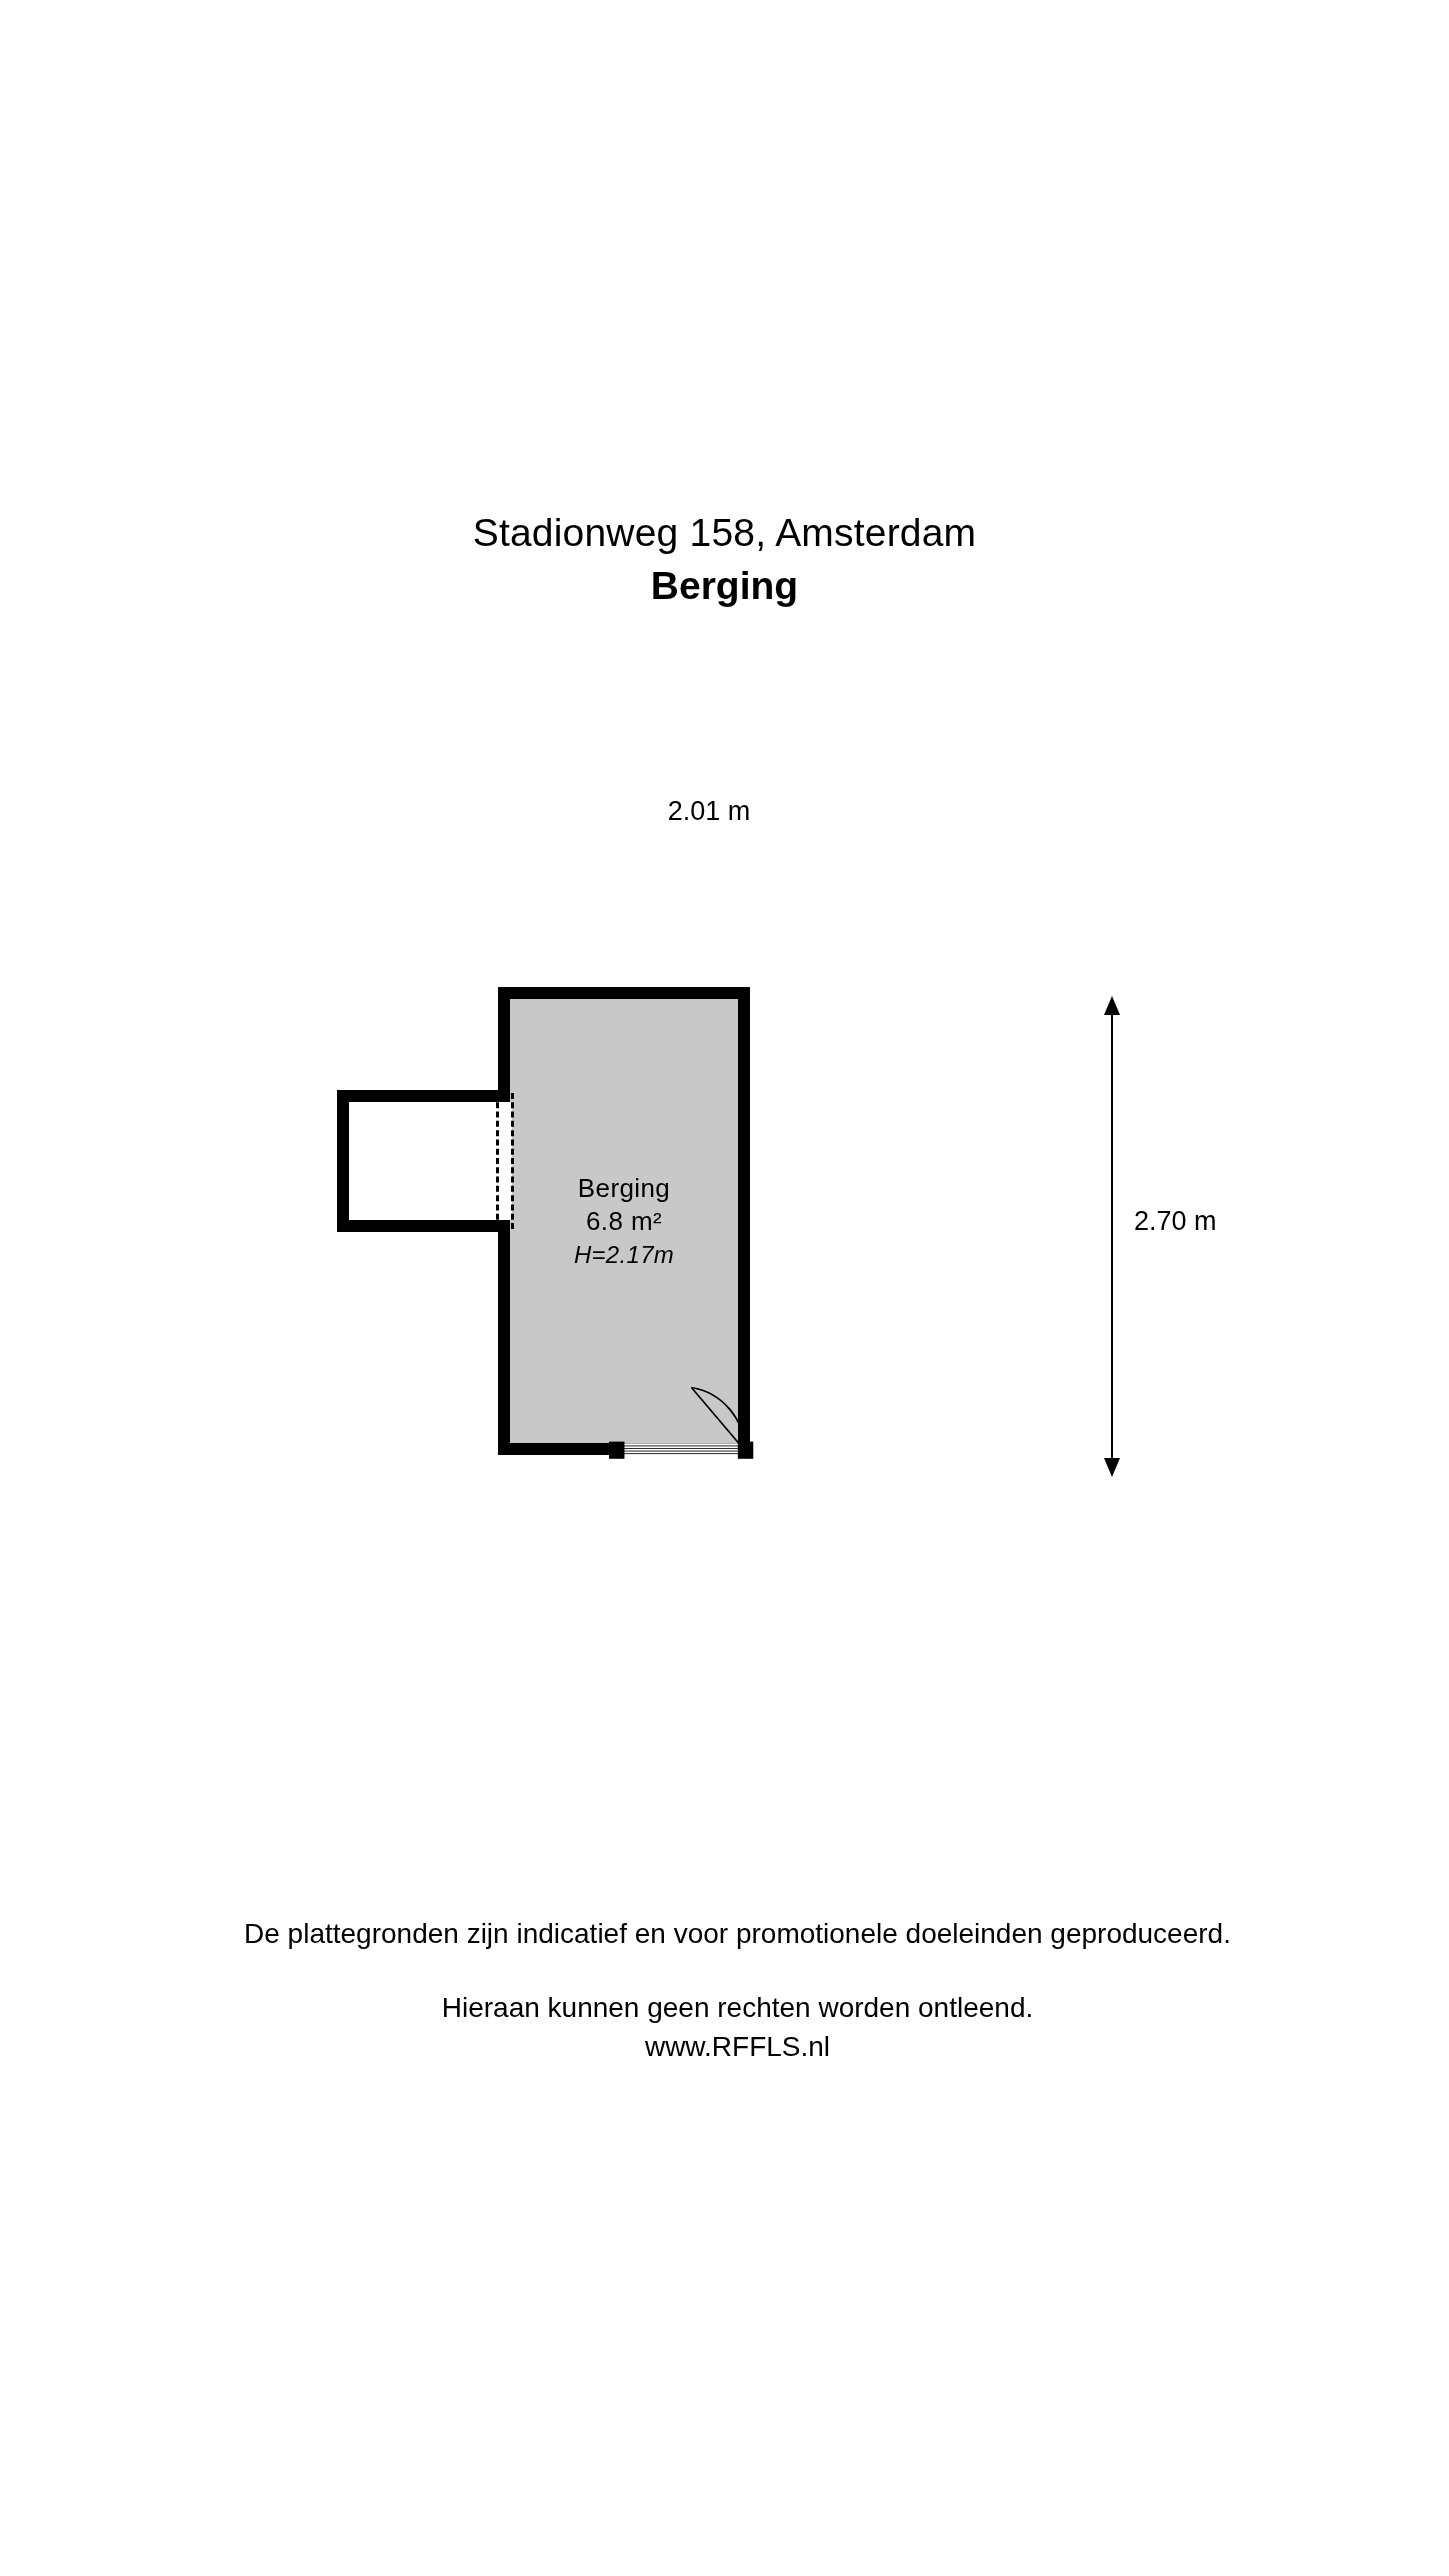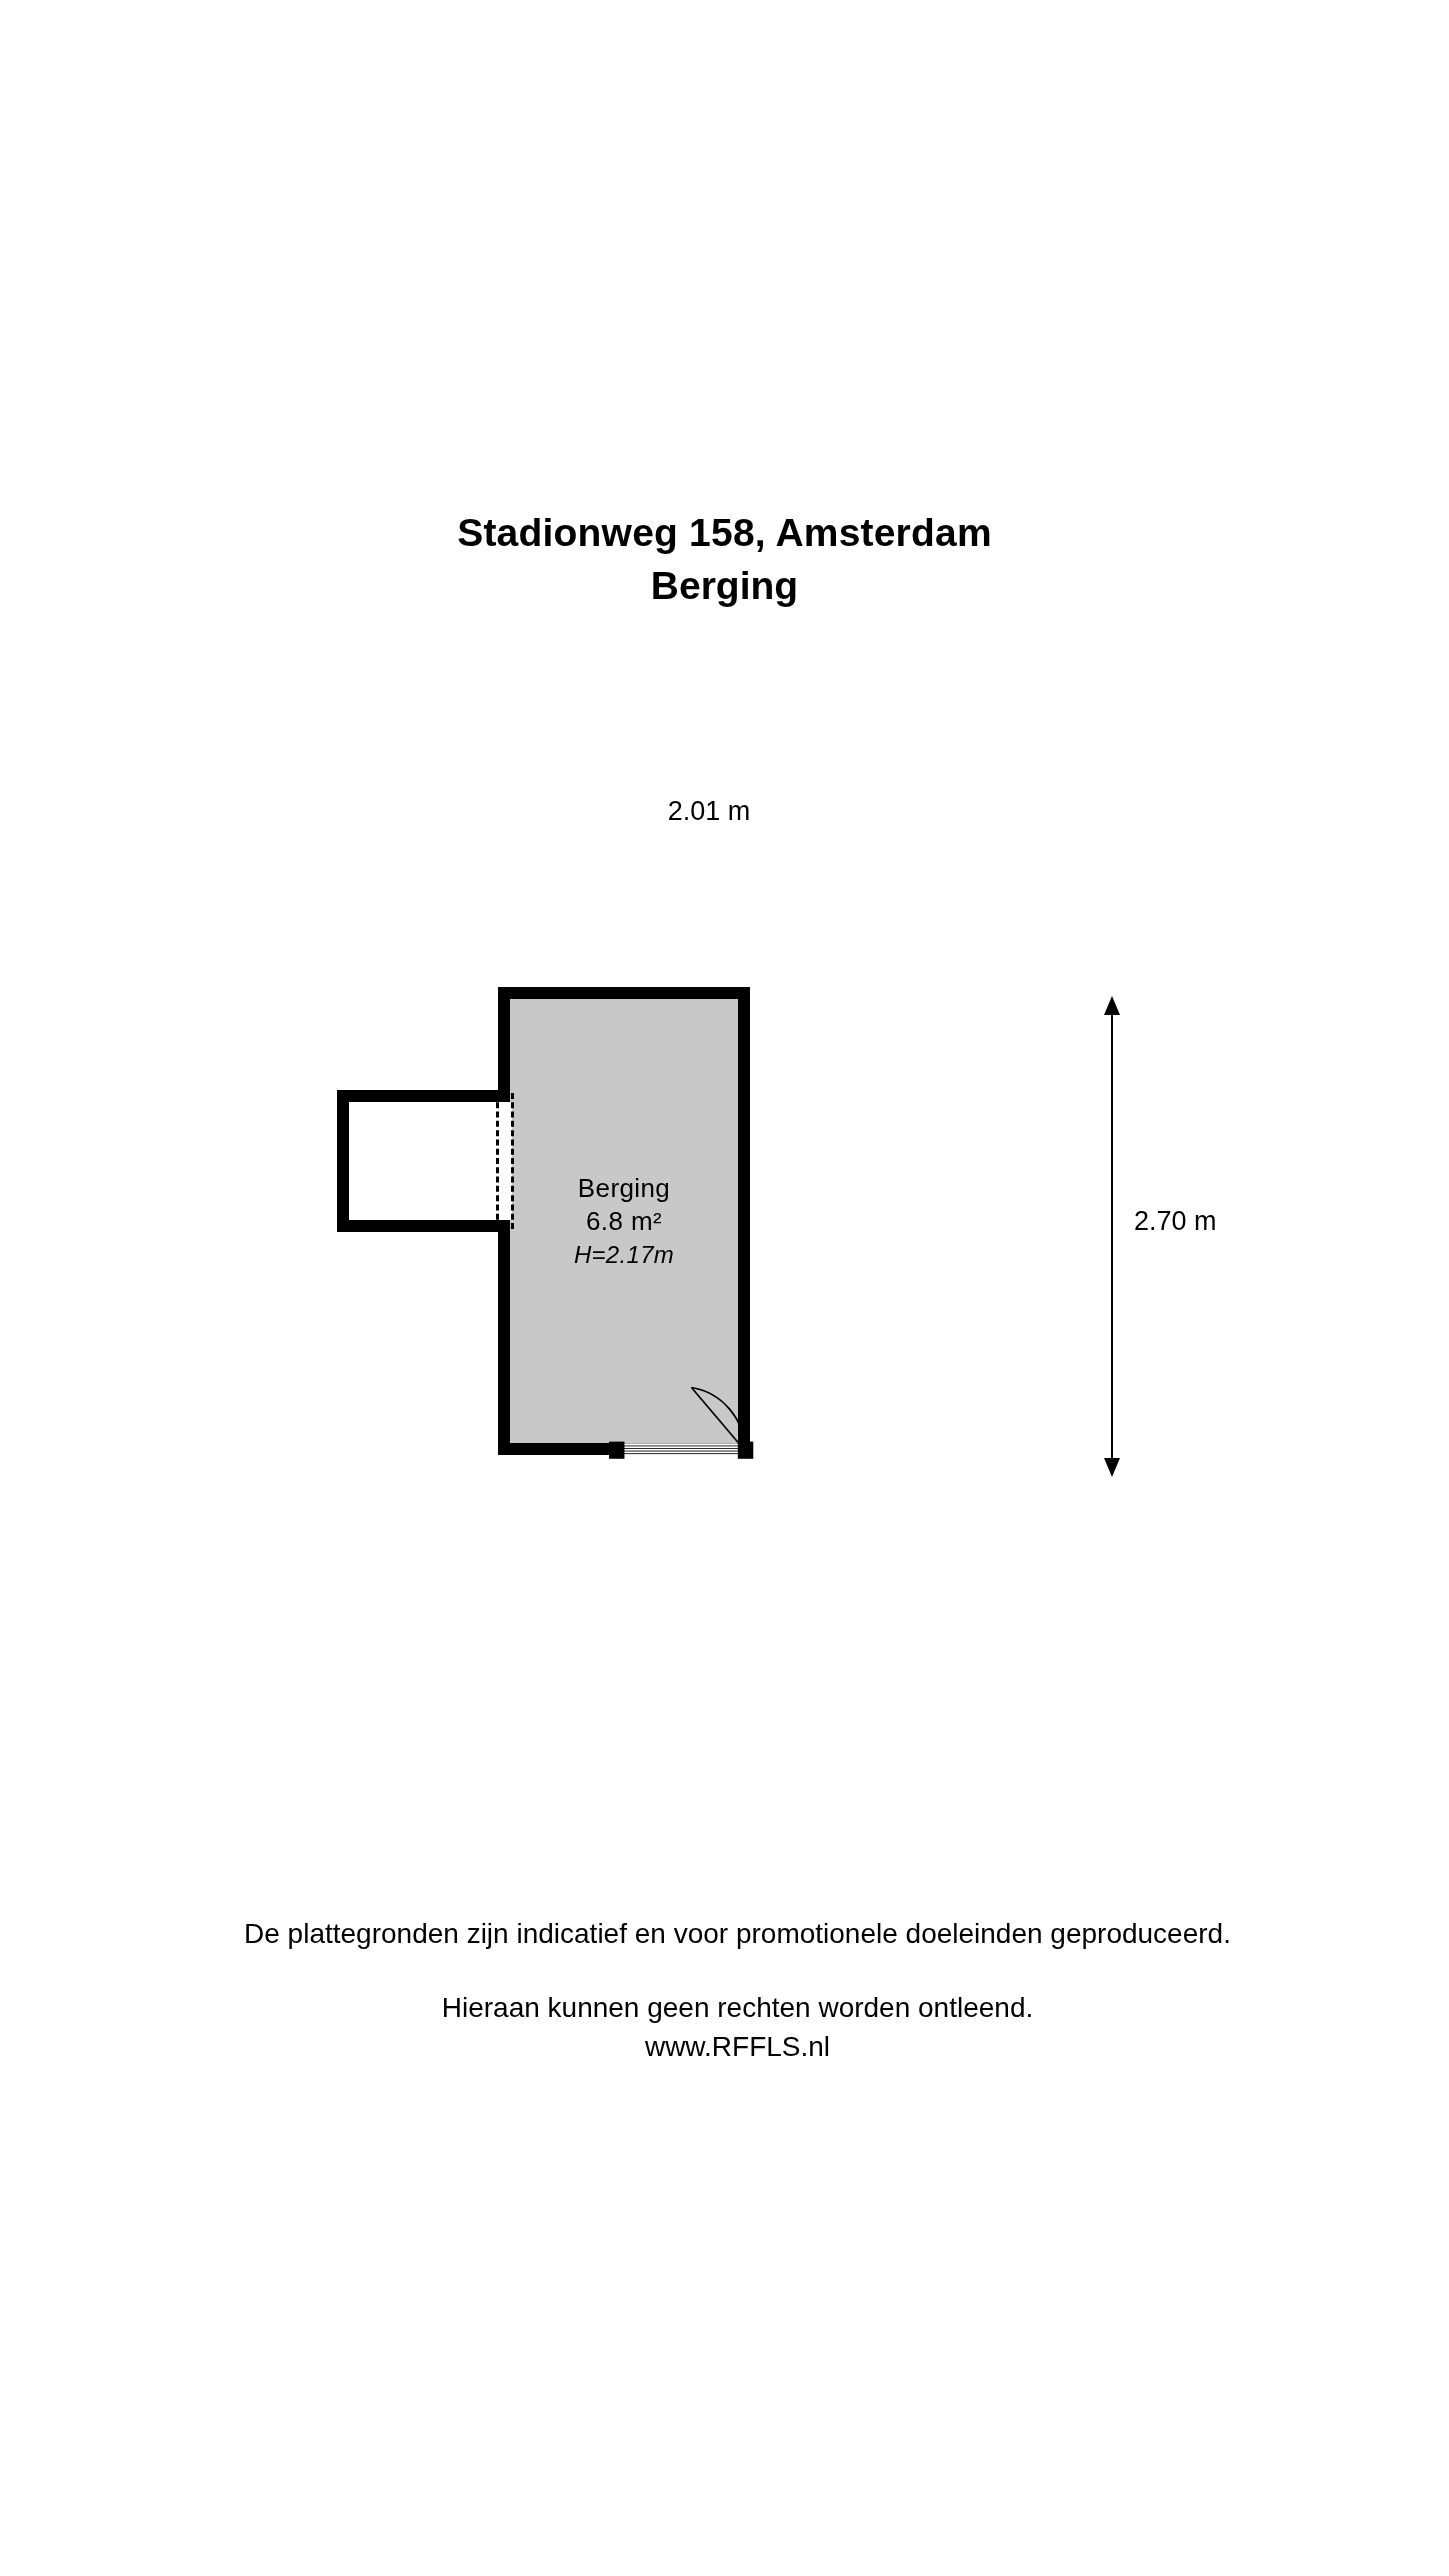--- a/index.html
+++ b/index.html
@@ -19,21 +19,21 @@
   
   #title-block {
     position: absolute;
     top: 507px;
     left: 0;
     width: 1449px;
     text-align: center;
   }
   #title-line-1 {
     font-size: 39px;
-    font-weight: bold;
+    font-weight: normal;
     letter-spacing: 0.2px;
     line-height: 52px;
     white-space: nowrap;
   }
   #title-line-2 {
     font-size: 39px;
     font-weight: bold;
     line-height: 53px;
     white-space: nowrap;
   }

